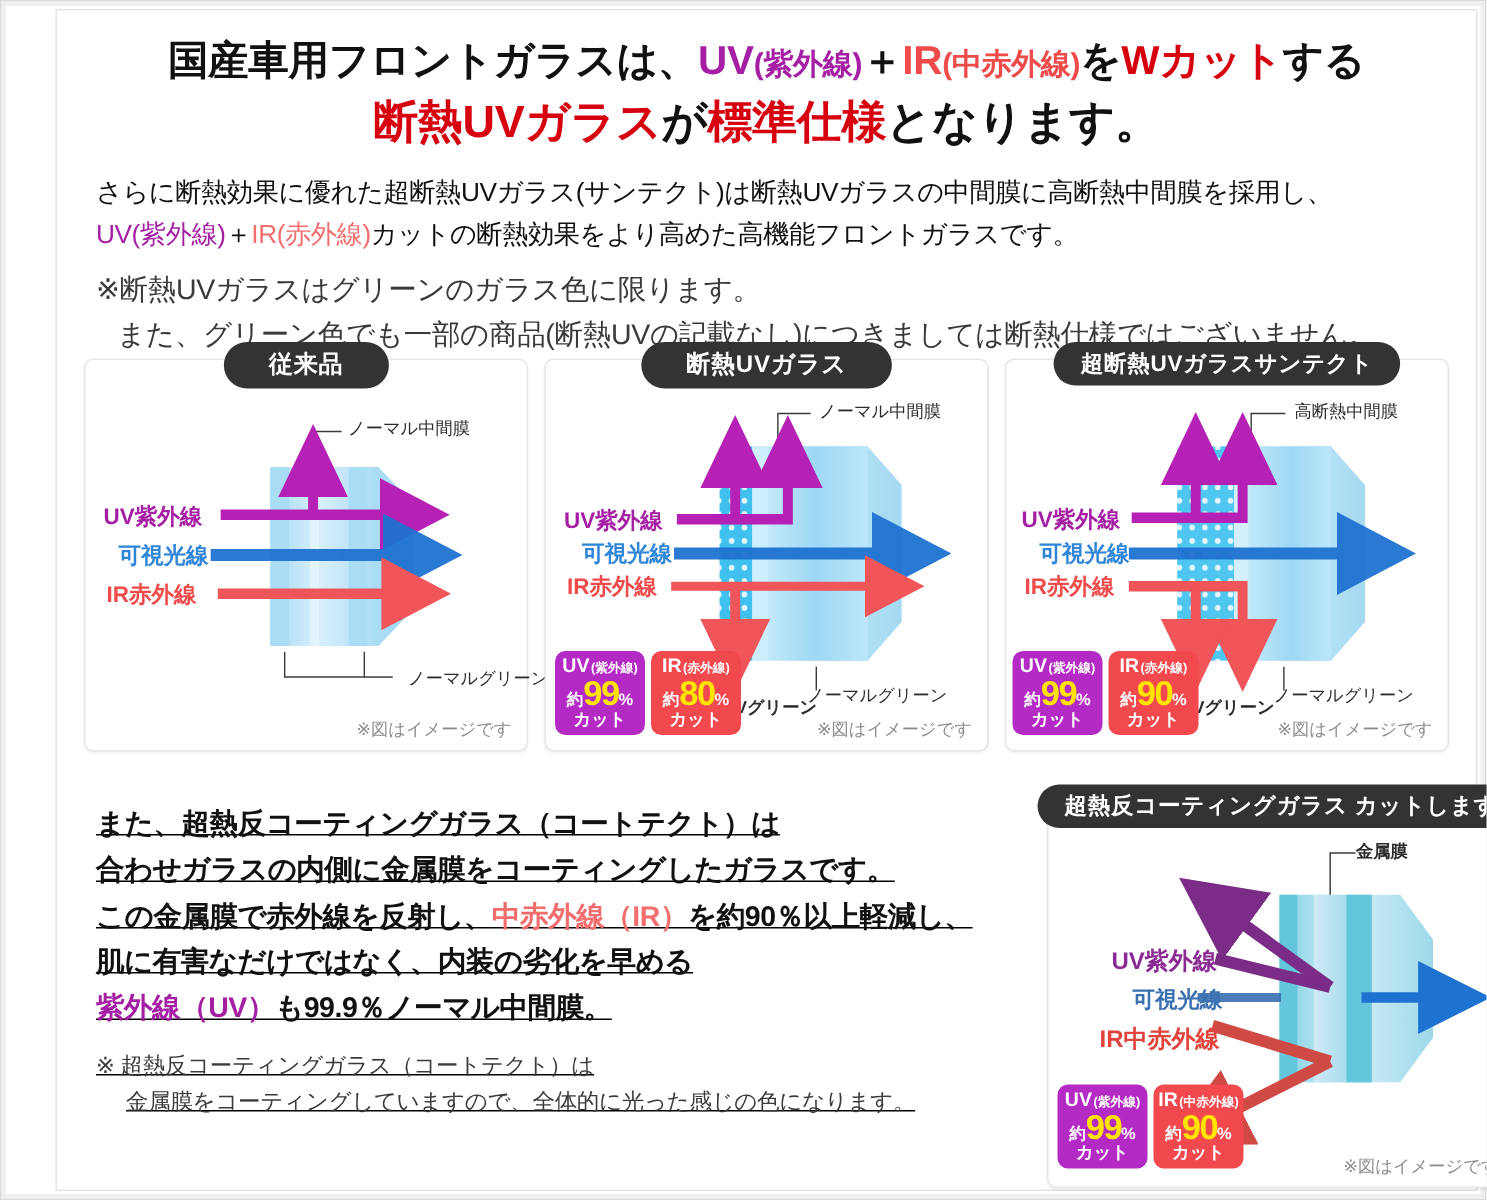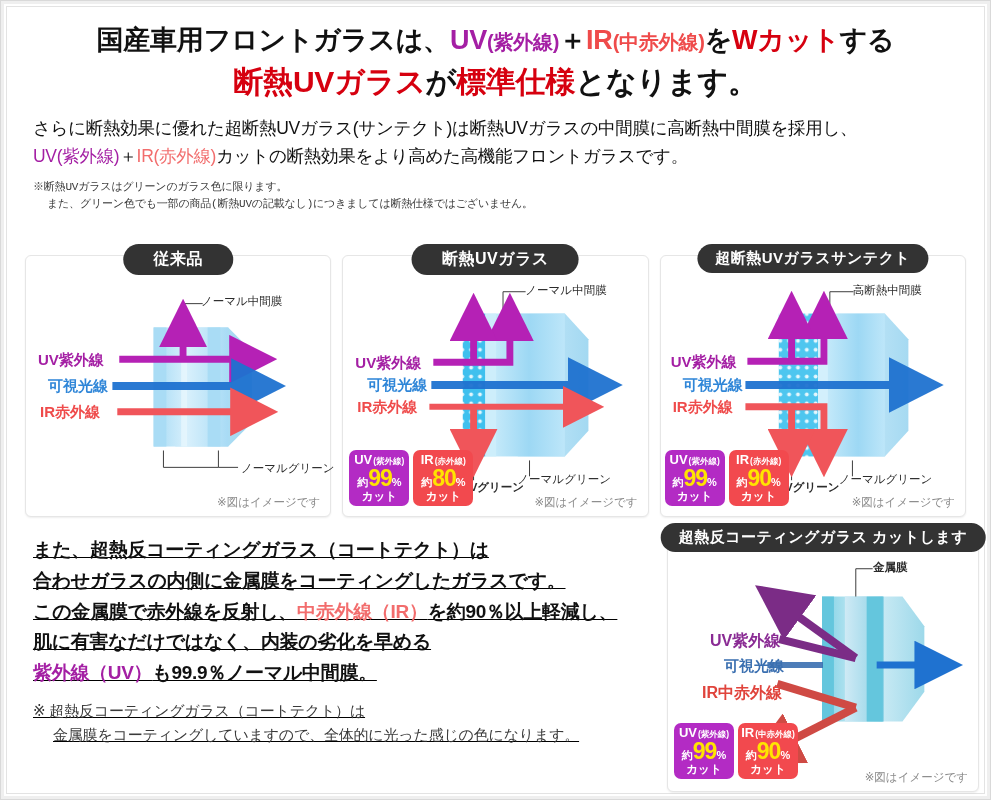--- a/index.html
+++ b/index.html
@@ -16,20 +16,21 @@
     background:#ffffff;
     border:1px solid #d9d9d9;
     outline:3px solid #efefef;
     outline-offset:-4px;
   }
   .inner{
     position:absolute;inset:5px;
     background:#fff;
     border:1px solid #e3e3e3;
     box-sizing:border-box;
+    margin-left:31px;
   }
 
   
   .headline{
     text-align:center;
     padding:14px 10px 4px;
     font-weight:bold;
     line-height:1.42;
     letter-spacing:-0.2px;
   }
@@ -48,31 +49,30 @@
     font-size:17.5px;
     font-weight:normal;
     color:#111;
     line-height:1.62;
     letter-spacing:-0.3px;
   }
   .para .u{color:#a41fa4;}
   .para .i{color:#f26d6d;}
   .note{
     padding:8px 22px 0 26px;
-    font-size:11px;
+    font-size:19px;
     color:#3a3a3a;
     line-height:1.58;
     letter-spacing:-0.2px;
-    font-family:Liberation Mono, monospace;
   }
   .note .ind{display:block;padding-left:14px;}
 
   
   .panels{
-    position:absolute;left:0;right:0;top:248px;
+    position:absolute;left:0;right:0;top:232px;
     display:flex;gap:11px;
     padding:0 18px;
     box-sizing:border-box;
     align-items:flex-end;
   }
   .panel{
     position:relative;
     flex:1;
     height:262px;
     background:#fff;

